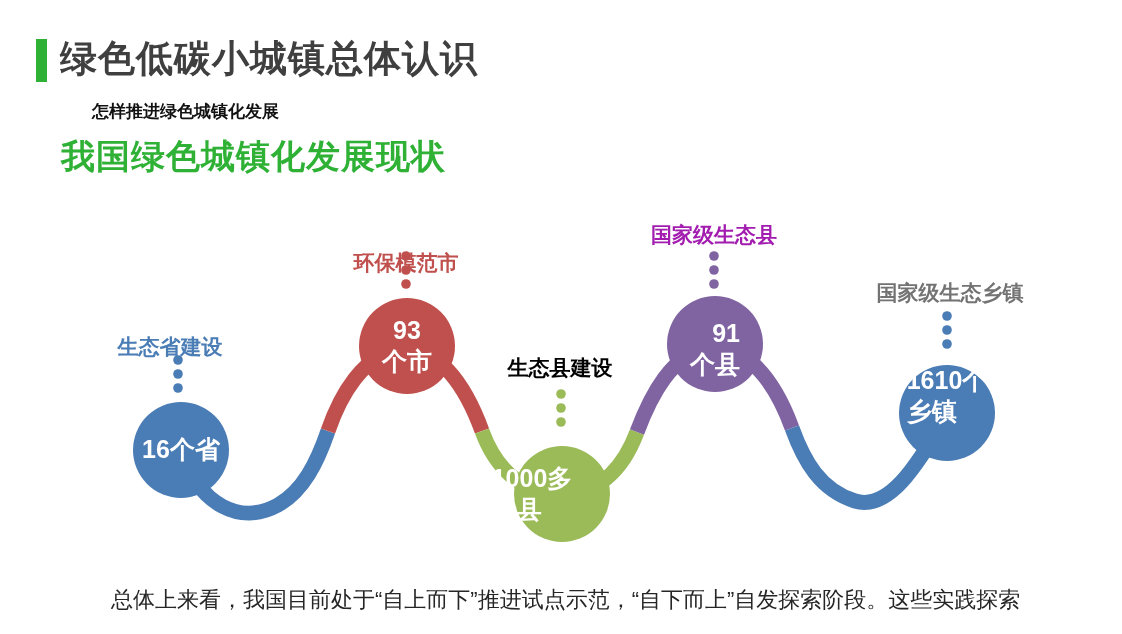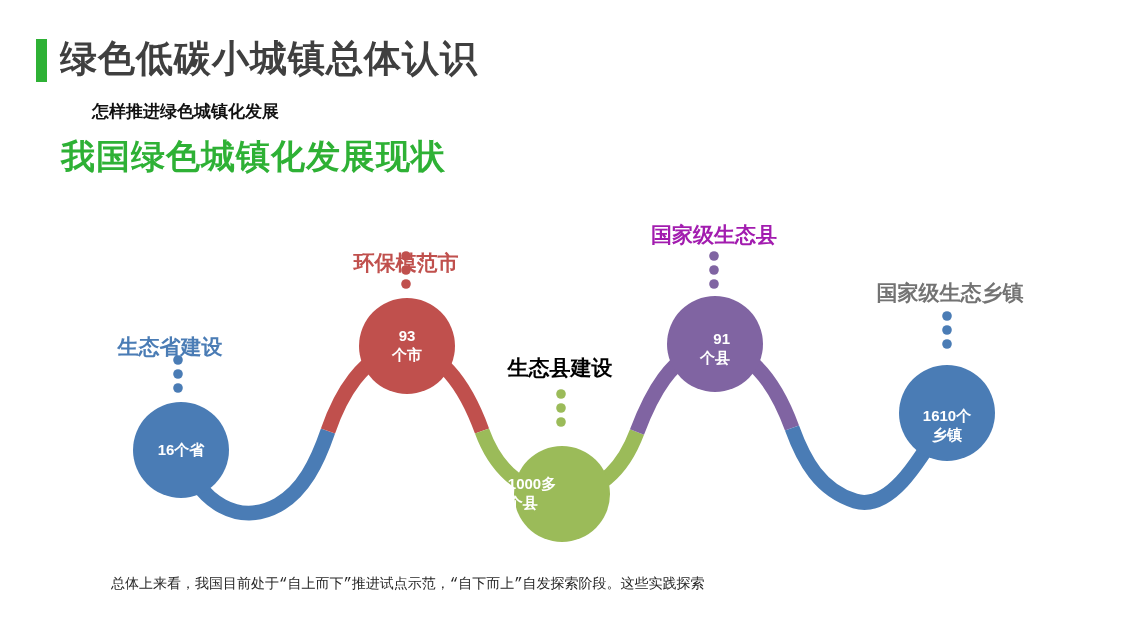--- a/index.html
+++ b/index.html
@@ -38,33 +38,33 @@
   }
   .n1-label { left: 20px;  top: 313px; margin-top: 20px; }
   .n2-label { left: 256px; top: 205px; margin-top: 44px; }
   .n3-label { left: 410px; top: 354px; }
   .n4-label { left: 564px; top: 221px; }
   .n5-label { left: 800px; top: 279px; }
 
   .node-value {
     position: absolute; width: 96px; height: 96px;
     display: flex; align-items: center; justify-content: center;
-    color: #ffffff; font-size: 15px; font-weight: bold;
+    color: #ffffff; font-size: 25px; font-weight: bold;
     line-height: 1.25; white-space: pre-line; text-align: center;
   }
   .n1-value { left: 133px; top: 402px; }
   .n2-value { left: 359px; top: 298px; }
   .n3-value { left: 484px; top: 446px; text-align: left; }
   .n4-value { left: 667px; top: 301px; text-align: right; }
-  .n5-value { left: 899px; top: 378px; text-align: center; }
+  .n5-value { left: 899px; top: 348px; text-align: left; }
 
   
   .footer-paragraph {
-    position: absolute; left: 111px; top: 566px;
-    font-size: 14px; line-height: 37px; font-family: Liberation Mono, monospace;
+    position: absolute; left: 111px; top: 581px;
+    font-size: 22px; line-height: 37px;
   }
 </style>
 </head>
 <body>
 
 <div class="accent-bar" style="background: rgb(46, 177, 53);"></div>
 <h1 class="slide-title" style="color: rgb(63, 63, 63);">绿色低碳小城镇总体认识</h1>
 <div class="slide-subtitle">怎样推进绿色城镇化发展</div>
 <h2 class="main-heading" style="color: rgb(46, 177, 53);">我国绿色城镇化发展现状</h2>
 

